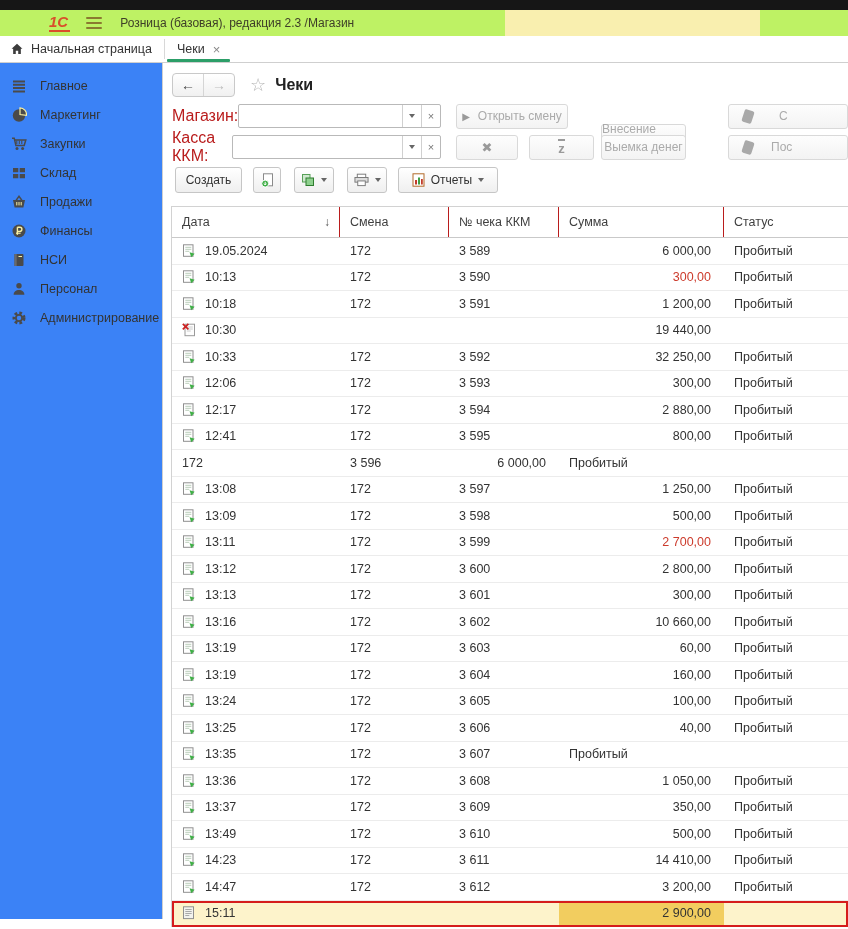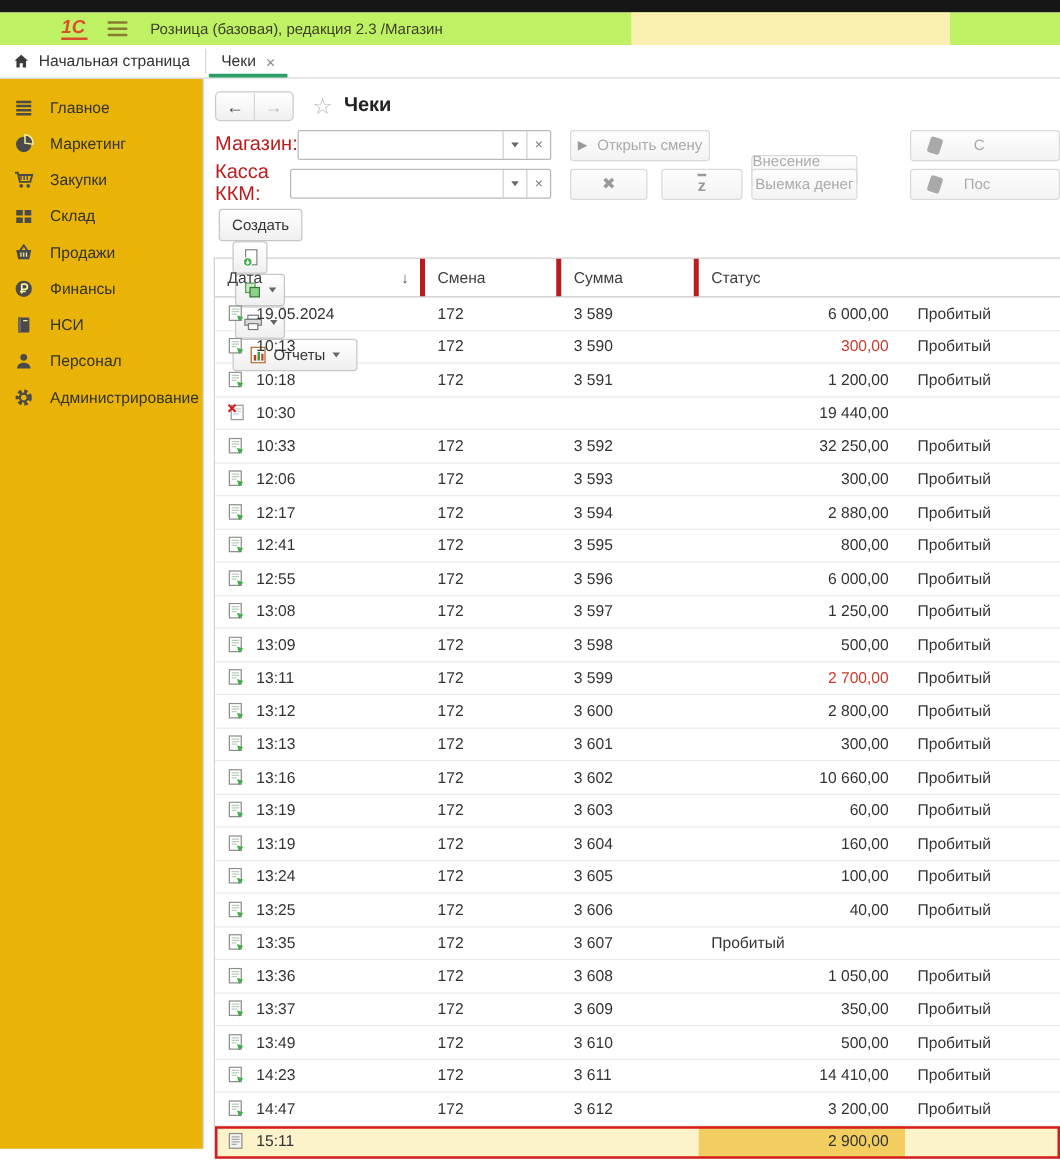--- a/index.html
+++ b/index.html
@@ -33,21 +33,21 @@
   .tab{
     display:flex;align-items:center;gap:8px;padding:0 12px;position:relative;color:#333;
   }
   .tab.active::after{
     content:"";position:absolute;left:2px;right:2px;bottom:0;height:3px;background:#2c9e68;border-radius:1px;
   }
   .tab-close{color:#888;font-size:13px;line-height:1;}
   
   .app{display:flex;height:867px;}
   .sidebar{
-    width:163px;min-width:163px;background:#eab308;border-right:1px solid #cfcfcf;
+    width:163px;min-width:163px;background:#3b82f6;border-right:1px solid #cfcfcf;
     height:856px;padding-top:8px;box-sizing:border-box;
   }
   .sidebar-item{height:29px;display:flex;align-items:center;gap:13px;padding-left:11px;cursor:pointer;font-size:12.5px;color:#333;}
   .sb-icon{width:16px;height:16px;display:flex;align-items:center;justify-content:center;}
   .content{flex:1;background:#fff;overflow:hidden;position:relative;}
   
   .nav-row{display:flex;align-items:center;margin:9px 0 0 9px;height:25px;}
   .nav-btns{display:flex;border:1px solid #c9c9c9;border-radius:4px;overflow:hidden;background:linear-gradient(#ffffff,#f0f0f0);}
   .nav-btn{width:30px;height:22px;display:flex;align-items:center;justify-content:center;font-size:14px;}
   .nav-btn.back{color:#4a4a4a;border-right:1px solid #d5d5d5;}
@@ -64,30 +64,30 @@
   .caret{width:0;height:0;border-left:3.5px solid transparent;border-right:3.5px solid transparent;border-top:4px solid #666;display:inline-block;}
   .gbtn{
     height:25px;border:1px solid #d9d9d9;border-radius:3px;background:linear-gradient(#fdfdfd,#f3f3f3);
     display:flex;align-items:center;justify-content:center;gap:8px;font-size:12px;color:#ababab;box-sizing:border-box;flex:none;
   }
   .play-glyph{color:#9a9a9a;font-size:10px;}
   .x-glyph{color:#9a9a9a;font-size:13px;font-weight:bold;}
   .z-glyph{color:#9a9a9a;font-size:13px;font-weight:bold;border-top:2px solid #9a9a9a;line-height:1;padding-top:1px;}
   .receipt-glyph{width:10px;height:13px;background:#a9a9a9;border-radius:2px;transform:rotate(18deg);}
   
-  .toolbar{display:flex;align-items:flex-start;margin:7px 0 0 12px;height:26px;flex-direction:column;}
+  .toolbar{display:flex;align-items:flex-end;margin:7px 0 0 12px;height:26px;}
   .tbtn{
     height:26px;border:1px solid #c6c6c6;border-radius:3px;background:linear-gradient(#ffffff,#efefef);
     display:flex;align-items:center;justify-content:center;gap:6px;font-size:12px;color:#333;box-sizing:border-box;flex:none;
   }
   
   .table{margin:13px 0 0 8px;border-top:1px solid #d2d2d2;border-left:1px solid #d2d2d2;}
   .thead,.trow{display:grid;grid-template-columns:168px 109px 110px 165px 1fr;}
   .thead{height:30px;border-bottom:1px solid #c9c9c9;}
-  .th{display:flex;align-items:center;font-size:12.5px;color:#3f3f3f;padding-left:10px;border-right:4px solid #b91c1c;box-sizing:border-box;}
+  .th{display:flex;align-items:center;font-size:12.5px;color:#3f3f3f;padding-left:10px;border-right:1px solid #b91c1c;box-sizing:border-box;}
   .th:last-child{border-right:none;}
   .th-date{justify-content:space-between;padding-right:9px;}
   .sort-arrow{color:#555;font-size:12px;}
   .trow{height:26.5px;border-bottom:1px solid #ececec;box-sizing:border-box;}
   .td{display:flex;align-items:center;font-size:12.5px;color:#333;padding-left:10px;overflow:hidden;white-space:nowrap;}
   .td-date{gap:9px;}
   .td-sum{justify-content:flex-end;padding-right:13px;}
   .td-sum.red{color:#cc3b2c;}
   .doc-icon{width:14px;height:14px;flex:none;display:flex;}
   .trow.hl{background:#fdf3cb;outline:2px solid #d51c1c;outline-offset:-2px;position:relative;z-index:2;}
@@ -316,20 +316,21 @@
       </span>
     </div>
 
     <div class="table">
       <div class="thead">
         <span class="th th-date">
           <span>Дата</span>
           <span class="sort-arrow">↓</span>
         </span>
         <span class="th">Смена</span>
+        <span class="th">№ чека ККМ</span>
         <span class="th">Сумма</span>
         <span class="th">Статус</span>
       </div>
       <div id="tbody">
   <div class="trow">
     <span class="td td-date">
               <span class="doc-icon">
                 <svg width="14" height="14" viewBox="0 0 14 14">
                   <rect x="1.5" y="0.8" width="9.5" height="11.5" fill="#fff" stroke="#8f8f8f"></rect>
                   <path d="M3.3 3.3h6M3.3 5.3h6M3.3 7.3h4" stroke="#b9cdb9" stroke-width="1"></path>
@@ -457,30 +458,20 @@
               </span>
               <span class="td-date-text">12:41</span>
             </span>
     <span class="td td-shift">172</span>
     <span class="td td-num">3 595</span>
     <span class="td td-sum">800,00</span>
     <span class="td td-status">Пробитый</span>
   </div>
 
   <div class="trow">
-    <span class="td td-date">
-              <span class="doc-icon">
-                <svg width="14" height="14" viewBox="0 0 14 14">
-                  <rect x="1.5" y="0.8" width="9.5" height="11.5" fill="#fff" stroke="#8f8f8f"></rect>
-                  <path d="M3.3 3.3h6M3.3 5.3h6M3.3 7.3h4" stroke="#b9cdb9" stroke-width="1"></path>
-                  <path d="M7.6 8.2 L12.6 9.8 L9.2 13.2 Z" fill="#3faf46"></path>
-                </svg>
-              </span>
-              <span class="td-date-text">12:55</span>
-            </span>
     <span class="td td-shift">172</span>
     <span class="td td-num">3 596</span>
     <span class="td td-sum">6 000,00</span>
     <span class="td td-status">Пробитый</span>
   </div>
 
   <div class="trow">
     <span class="td td-date">
               <span class="doc-icon">
                 <svg width="14" height="14" viewBox="0 0 14 14">

